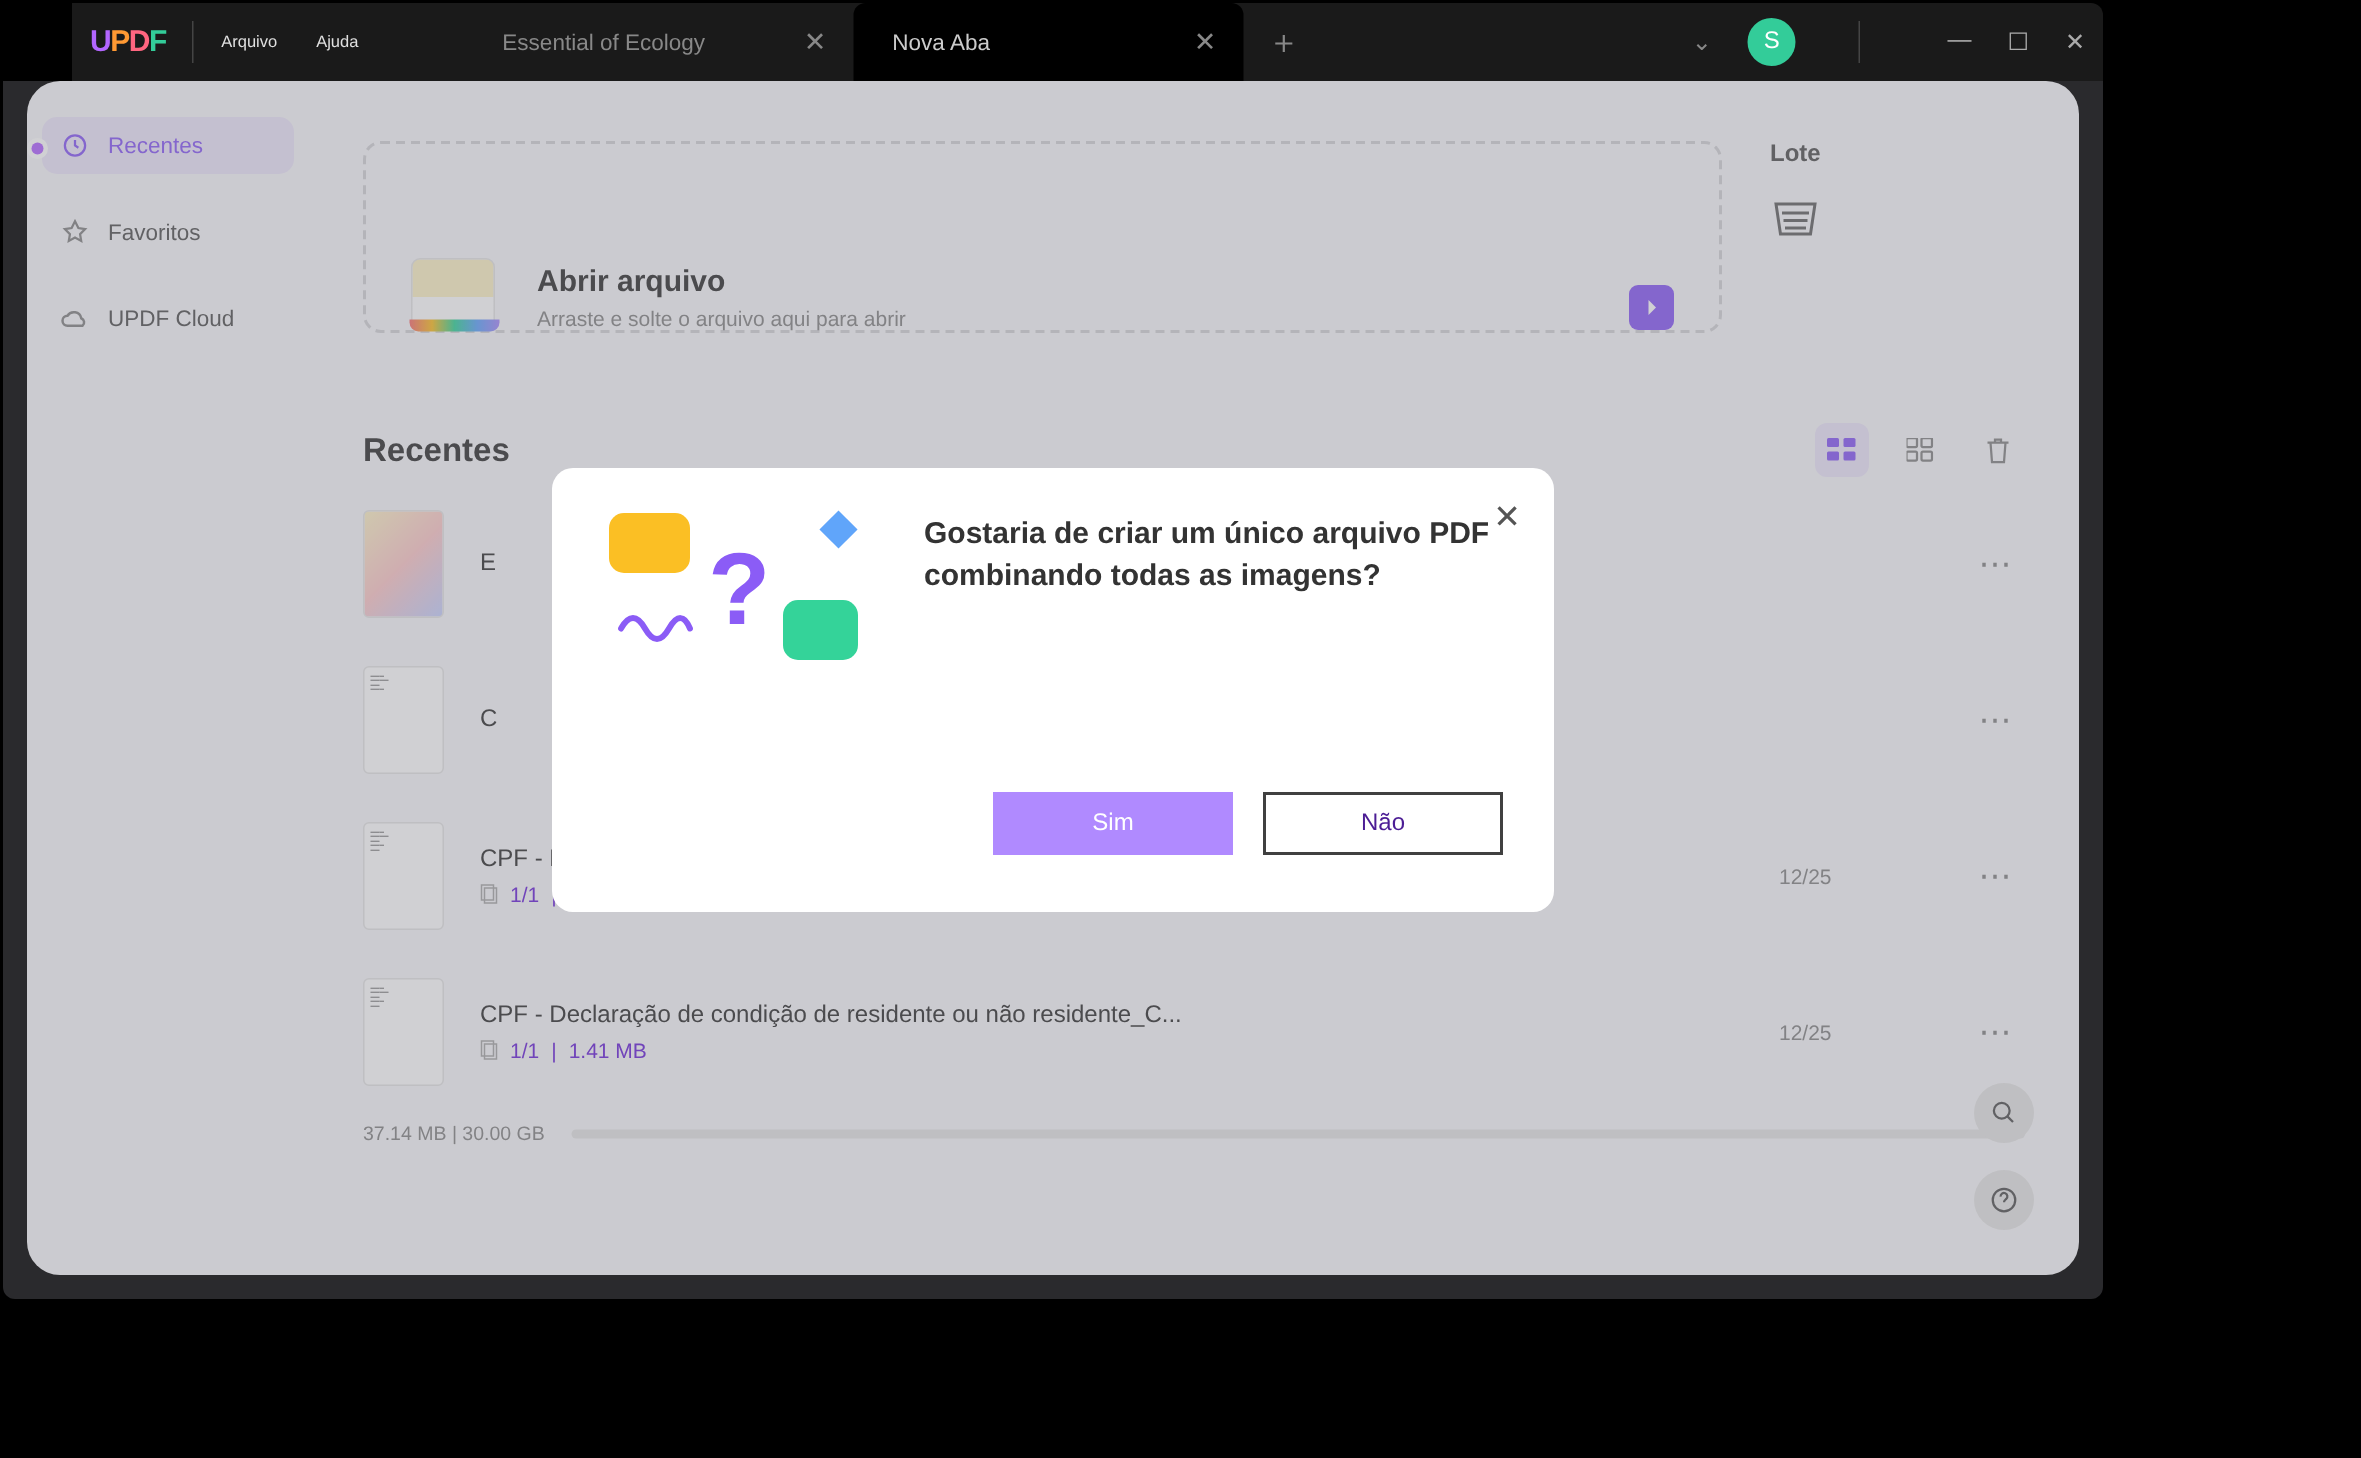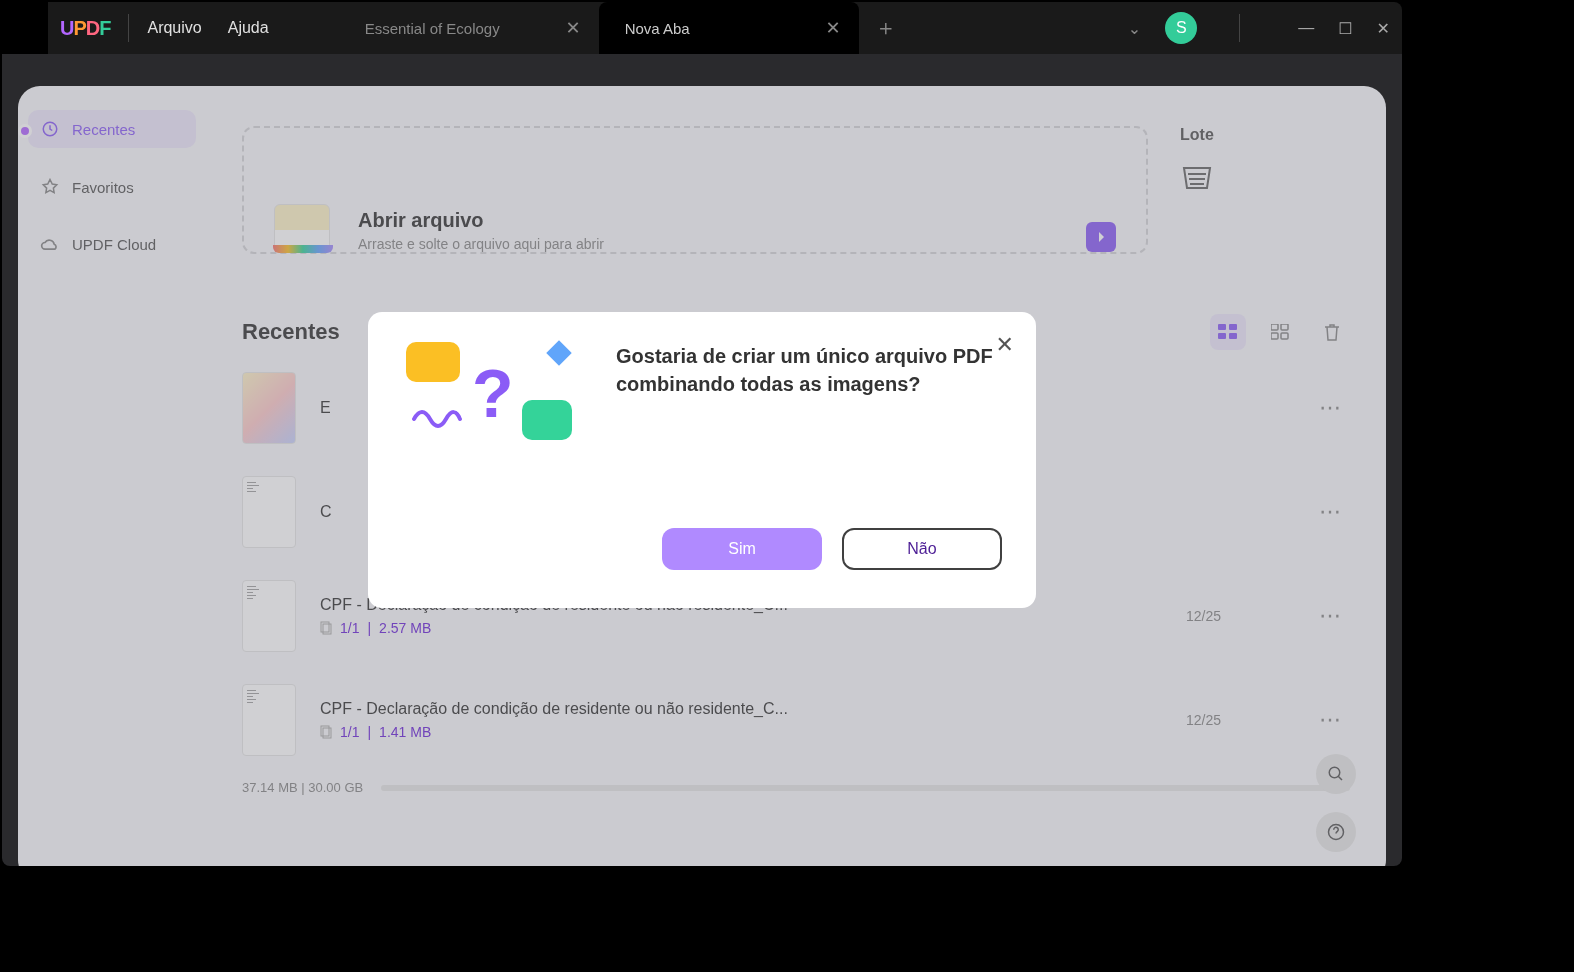--- a/index.html
+++ b/index.html
@@ -7,34 +7,34 @@
 
 .window { width: 1400px; height: 864px; margin: 2px; background: #000; border-radius: 8px; overflow: hidden; display: flex; flex-direction: column; }
 .titlebar { height: 52px; background: #1a1a1a; display: flex; align-items: center; padding: 0 12px; margin-left: 46px; }
 .logo { font-weight: 700; font-size: 20px; letter-spacing: -1px; }
 .logo .u { color: #b366ff; }
 .logo .p { color: #ff9933; }
 .logo .d { color: #ff6680; }
 .logo .f { color: #33cc99; }
 .divider { width: 1px; height: 28px; background: #444; margin: 0 18px; }
 .menubar { display: flex; gap: 26px; }
-.menubar span { color: #e0e0e0; font-size: 16px; cursor: pointer; }
+.menubar span { color: #e0e0e0; font-size: 11px; cursor: pointer; }
 .tabs { display: flex; margin-left: 70px; height: 100%; }
 .tab { display: flex; align-items: center; padding: 0 18px 0 26px; gap: 36px; color: #888; font-size: 15px; min-width: 260px; justify-content: space-between; }
 .tab.active { background: #000; color: #ccc; border-radius: 8px 8px 0 0; }
 .tab-close { color: #888; font-size: 18px; cursor: pointer; }
 .new-tab { color: #888; font-size: 22px; padding: 0 16px; align-self: center; cursor: pointer; }
 .titlebar-right { margin-left: auto; display: flex; align-items: center; gap: 24px; }
 .chevron { color: #888; font-size: 16px; }
 .avatar { width: 32px; height: 32px; border-radius: 50%; background: #33cc99; color: #fff; display: flex; align-items: center; justify-content: center; font-size: 16px; }
 .win-controls { display: flex; gap: 24px; margin-left: 16px; }
 .win-controls span { color: #aaa; cursor: pointer; }
 
 .body-wrap { flex: 1; background: #000; padding: 0 16px 16px 16px; position: relative; }
-.body-inner { width: 100%; height: 100%; background: #f8f8fa; border-radius: 22px; display: flex; overflow: hidden; position: relative; margin-top: 32px; }
+.body-inner { width: 100%; height: 100%; background: #f8f8fa; border-radius: 22px; display: flex; overflow: hidden; position: relative; }
 .indicator { position: absolute; left: 0px; top: 38px; width: 14px; height: 14px; border-radius: 50%; background: #fff; }
 .indicator::after { content:''; position:absolute; left:3px; top:3px; width:8px; height:8px; border-radius:50%; background:#b366ff; }
 
 .sidebar { width: 188px; padding: 24px 10px; display: flex; flex-direction: column; gap: 20px; }
 .side-item { display: flex; align-items: center; gap: 12px; padding: 10px 12px; border-radius: 10px; color: #555; font-size: 15px; cursor: pointer; }
 .side-item.active { background: #ede7fa; color: #8b5cf6; }
 .side-item .icon { width: 20px; display: flex; justify-content: center; }
 
 .main { flex: 1; padding: 40px 36px 20px 36px; display: flex; flex-direction: column; }
 .top-row { display: flex; gap: 32px; margin-bottom: 60px; }
@@ -70,21 +70,21 @@
 .fab-col { position: absolute; right: 30px; bottom: 30px; display:flex; flex-direction:column; gap:18px; }
 .fab { width: 40px; height: 40px; border-radius: 50%; background: #e5e5e5; display:flex; align-items:center; justify-content:center; color:#555; cursor:pointer; }
 
 .overlay { position: absolute; inset: 0; background: rgba(120,120,128,0.35); display:flex; align-items:center; justify-content:center; }
 .modal { width: 668px; background: #fff; border-radius: 14px; padding: 30px 34px 38px 34px; position: relative; }
 .modal-close { position: absolute; right: 22px; top: 20px; font-size: 22px; color: #555; cursor:pointer; }
 .modal-content { display: flex; gap: 34px; align-items: flex-start; }
 .modal-illustration { width: 180px; height: 120px; position: relative; flex-shrink: 0; }
 .modal-text { font-size: 20px; font-weight: 600; color: #333; line-height: 1.4; }
 .modal-buttons { display: flex; gap: 20px; justify-content: flex-end; margin-top: 40px; }
-.btn { width: 160px; height: 42px; border-radius: 12px; font-size: 16px; cursor: pointer; border: none; margin-top: 26px; }
+.btn { width: 160px; height: 42px; border-radius: 0; font-size: 16px; cursor: pointer; border: none; margin-top: 26px; }
 .btn-primary { background: #b08aff; color: #fff; }
 .btn-secondary { background: #fff; color: #4c1d95; border: 2px solid #404040; }
 
 
 .ill-q { position:absolute; left:70px; top:12px; font-size:68px; font-weight:800; color:#8b5cf6; }
 .ill-y { position:absolute; left:4px; top:0; width:54px; height:40px; background:#fbbf24; border-radius:10px; }
 .ill-g { position:absolute; left:120px; top:58px; width:50px; height:40px; background:#34d399; border-radius:10px; }
 .ill-c { position:absolute; left:148px; top:2px; width:18px; height:18px; background:#60a5fa; transform:rotate(45deg); }
 .ill-s { position:absolute; left:10px; top:68px; width:50px; height:18px; border-radius:10px; }
 </style>

